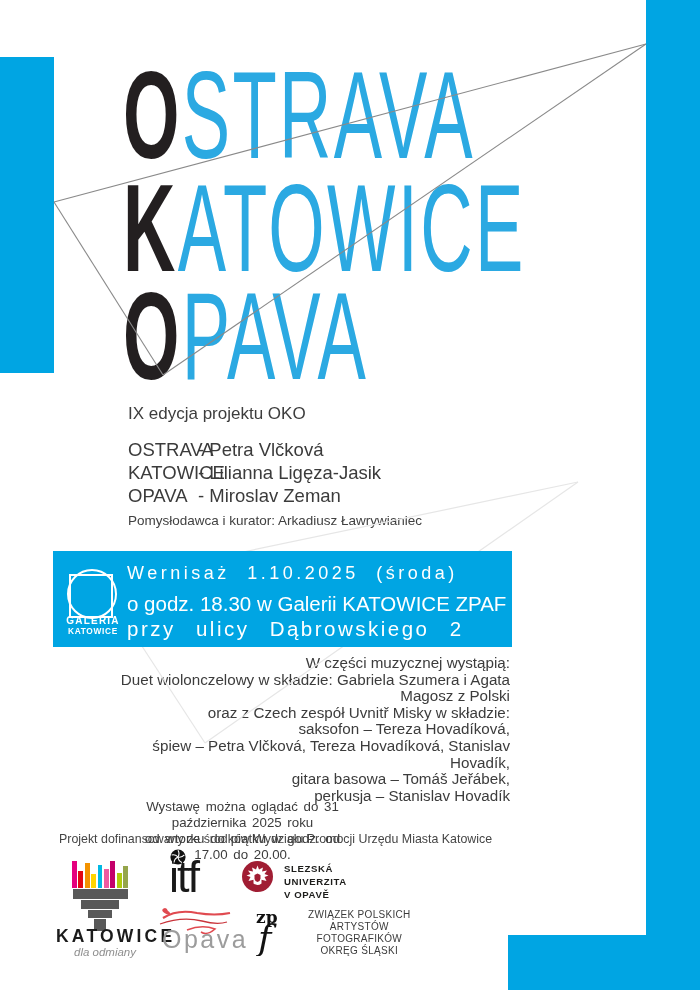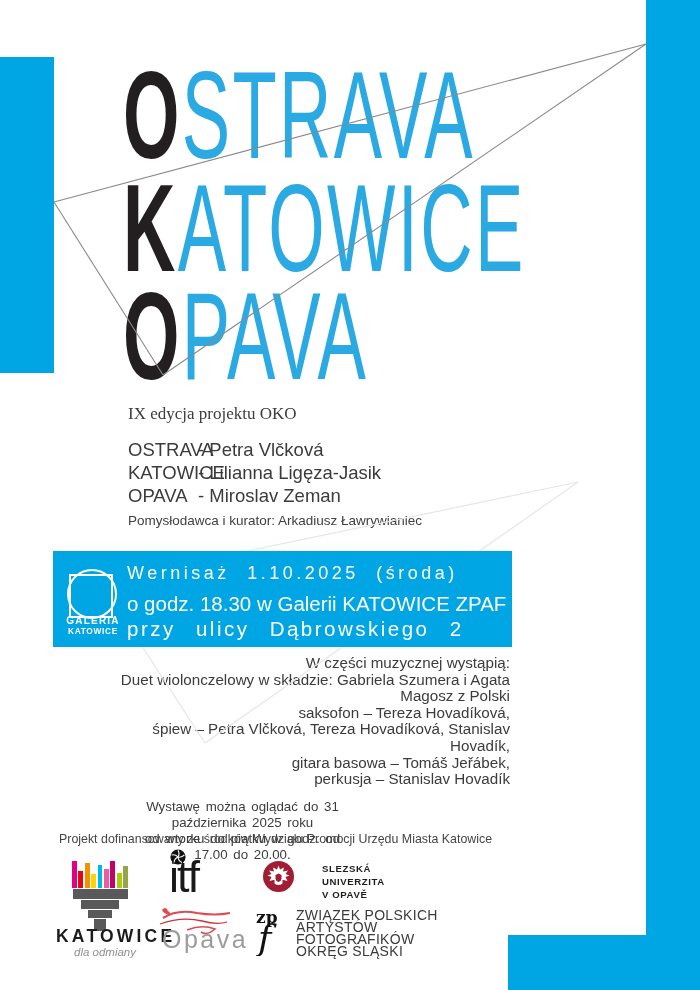--- a/index.html
+++ b/index.html
@@ -18,21 +18,21 @@
   
   .trow{
     position:absolute;left:123px;height:92px;z-index:2;white-space:nowrap;
     font-size:125px;line-height:92px;letter-spacing:4px;
     transform:scaleX(0.58);transform-origin:left top;
   }
   .trow-1{top:69px;} .trow-2{top:182px;} .trow-3{top:290px;}
   .tfirst{font-weight:bold;color:#231f20;}
   .trest{font-weight:normal;color:#2ba9e2;}
   
-  .edition{position:absolute;left:128px;top:404px;font-size:17px;color:#3d3d3d;z-index:2;font-family:Liberation Serif, serif;}
+  .edition{position:absolute;left:128px;top:404px;font-size:17px;color:#3d3d3d;z-index:2;}
   .authors{position:absolute;left:128px;top:438px;font-size:18.5px;line-height:23px;color:#3b3b3b;z-index:2;}
   .author-city{display:inline-block;width:70px;}
   .curator{position:absolute;left:128px;top:513px;font-size:13.5px;color:#414141;z-index:2;}
   
   .banner{position:absolute;left:53px;top:551px;width:459px;height:96px;background:#00a5e3;z-index:5;color:#fff;}
   .gk-logo{position:absolute;left:13px;top:20px;width:64px;height:70px;}
   .gk-square{position:absolute;left:3px;top:3px;width:40px;height:40px;border:2px solid #fff;}
   .gk-circle{position:absolute;left:1px;top:-2px;width:46px;height:46px;border:2px solid #fff;border-radius:50%;}
   .gk-t1{position:absolute;left:-3px;top:44px;width:60px;text-align:center;font-size:10px;font-weight:bold;letter-spacing:1.2px;}
   .gk-t2{position:absolute;left:-3px;top:55px;width:60px;text-align:center;font-size:8.3px;font-weight:bold;letter-spacing:0.7px;}
@@ -50,27 +50,27 @@
   .kat-bars{position:absolute;left:72px;top:861px;width:56px;height:27px;display:flex;align-items:flex-end;gap:1.4px;z-index:2;}
   .kat-bars div{flex:1;}
   .kat-funnel{position:absolute;left:72px;top:889px;width:56px;z-index:2;}
   .kat-funnel div{margin:0 auto 1px auto;background:#595959;}
   .kf1{width:55px;height:10px;} .kf2{width:38px;height:9px;} .kf3{width:24px;height:8px;} .kf4{width:12px;height:12px;}
   .kat-name{position:absolute;left:56px;top:926px;font-size:17.5px;font-weight:bold;letter-spacing:3.2px;color:#1b1b1b;z-index:2;}
   .kat-tag{position:absolute;left:74px;top:946px;font-size:11.5px;font-style:italic;color:#8f8f8f;z-index:2;}
   .logo-itf{position:absolute;left:169px;top:849px;z-index:2;}
   .itf-text{display:block;margin-top:5px;font-size:45px;line-height:45px;font-weight:normal;letter-spacing:-2px;color:#191919;}
   .itf-aperture{position:absolute;left:1px;top:0px;}
-  .uni{position:absolute;left:263px;top:861px;display:flex;z-index:2;gap:17px;}
+  .uni{position:absolute;left:242px;top:861px;display:flex;z-index:2;}
   .uni-seal{width:31px;height:31px;border-radius:50%;background:#a01d33;flex:none;}
   .uni-text{margin-left:11px;padding-top:2px;font-size:9.6px;font-weight:bold;line-height:12.8px;letter-spacing:0.6px;color:#1d1d1b;}
   .opava{position:absolute;left:157px;top:903px;z-index:2;}
   .opava-text{position:absolute;left:5px;top:22px;font-size:25px;letter-spacing:2.5px;color:#9c9c9c;}
   .zpaf{position:absolute;left:256px;top:906px;z-index:2;display:flex;}
-  .zpaf-text{margin-left:12px;padding-top:3px;font-size:14px;line-height:12px;letter-spacing:0.3px;color:#3b3b3b;}
+  .zpaf-text{margin-left:24px;padding-top:3px;font-size:10px;line-height:12px;letter-spacing:0.3px;color:#3b3b3b;text-align:center;}
 </style>
 </head>
 <body>
 
 <div class="poster">
 
   <div class="bar bar-left"></div>
   <div class="bar bar-right"></div>
   <div class="bar bar-corner"></div>
 
@@ -113,20 +113,21 @@
       <div class="gk-t2">KATOWICE</div>
     </div>
     <div class="banner-l1">Wernisaż 1.10.2025 (środa)</div>
     <div class="banner-l2">o godz. 18.30 w Galerii KATOWICE ZPAF</div>
     <div class="banner-l3">przy ulicy Dąbrowskiego 2</div>
   </div>
 
   <div class="music">
     <div>W części muzycznej wystąpią:</div>
     <div>Duet wiolonczelowy w składzie: Gabriela Szumera i Agata Magosz z Polski</div>
+    <div>oraz z Czech zespół Uvnitř Misky w składzie:</div>
     <div>saksofon – Tereza Hovadíková,</div>
     <div>śpiew – Petra Vlčková, Tereza Hovadíková, Stanislav Hovadík,</div>
     <div>gitara basowa – Tomáš Jeřábek,</div>
     <div>perkusja – Stanislav Hovadík</div>
   </div>
 
   <div class="visiting">
     <div>Wystawę można oglądać do 31 października 2025 roku</div>
     <div>od wtorku do piątku w godz. od 17.00 do 20.00.</div>
   </div>

